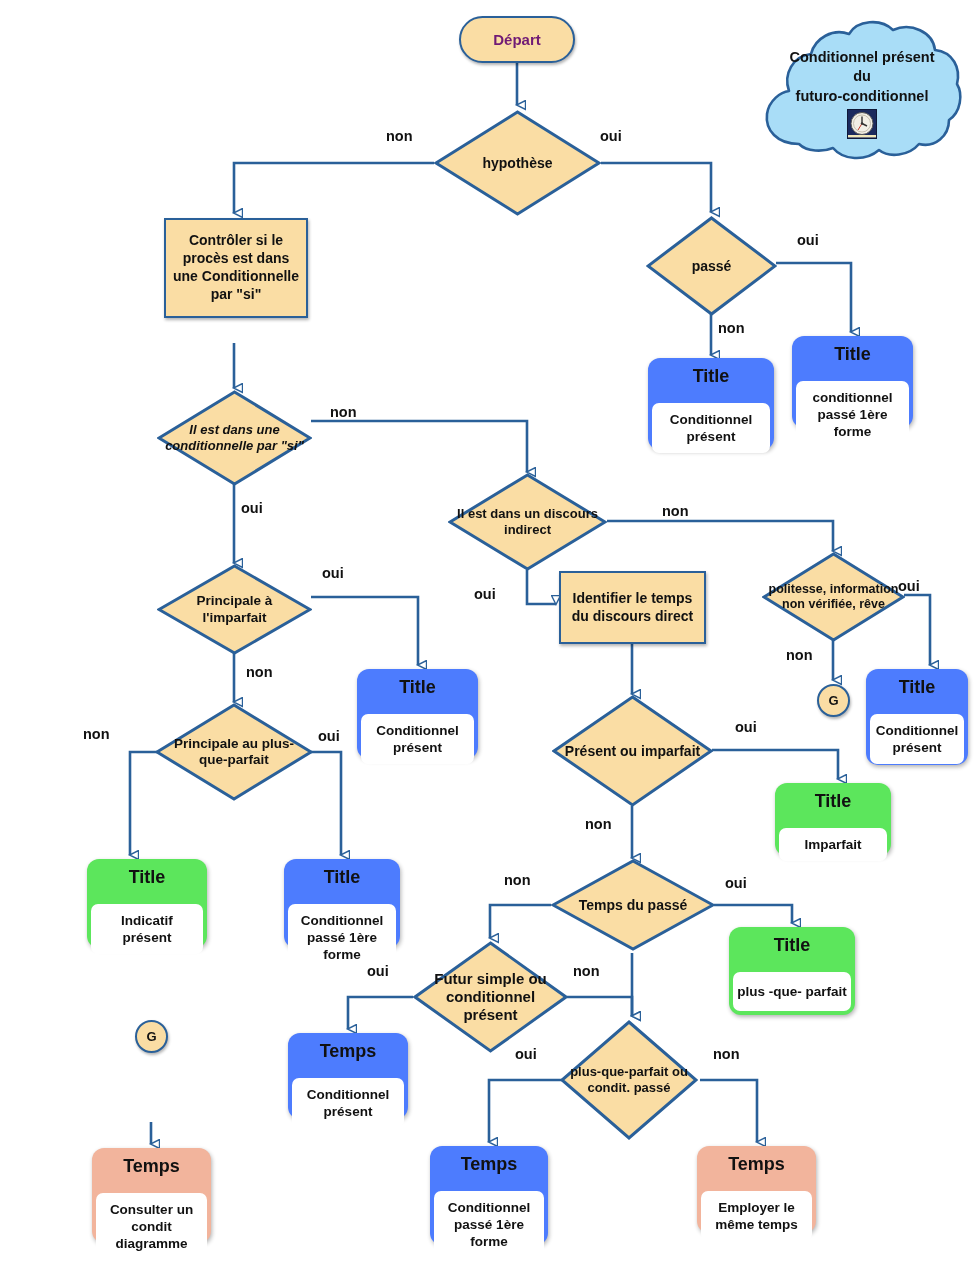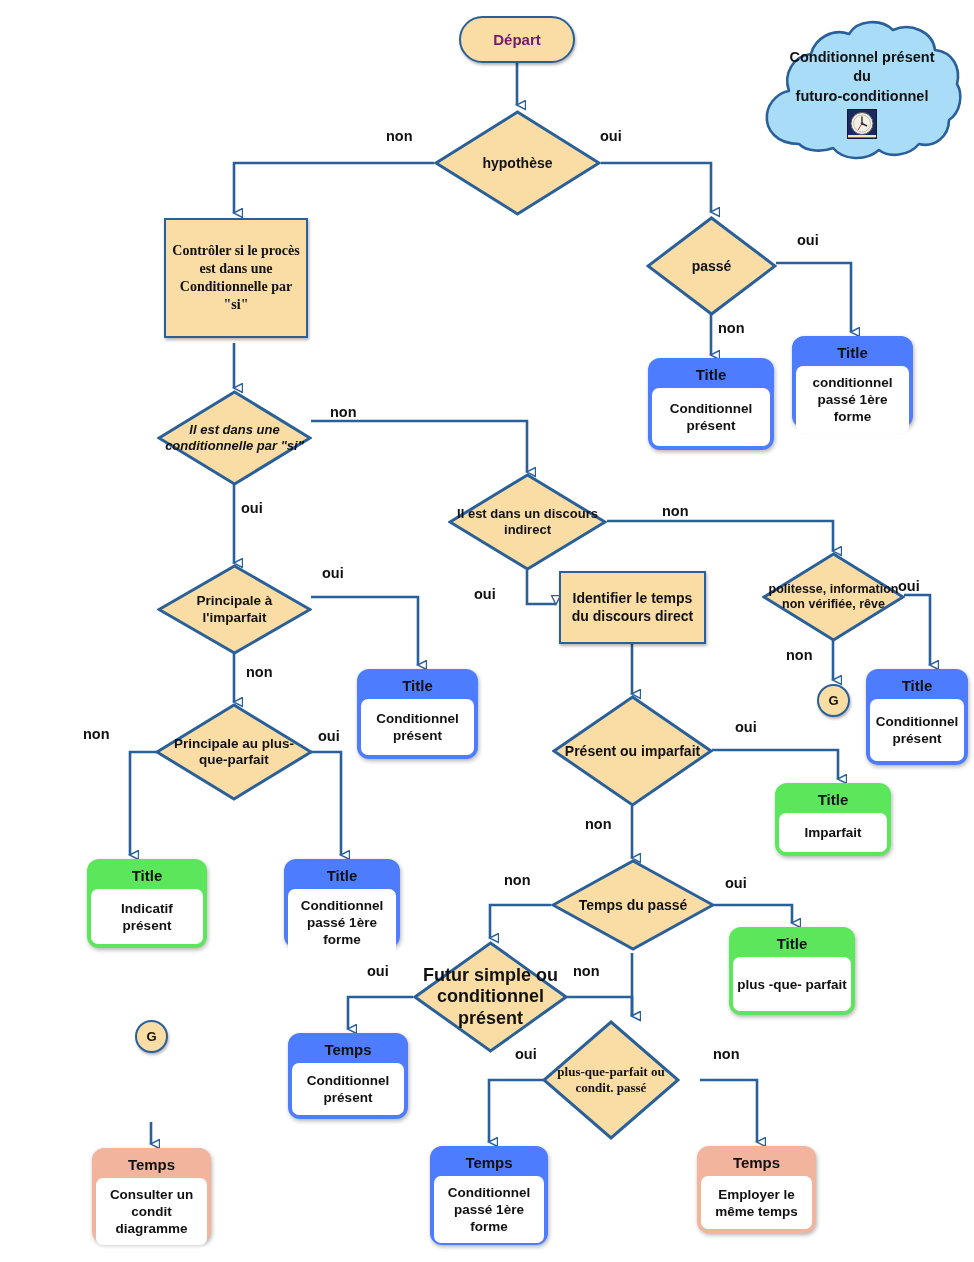--- a/index.html
+++ b/index.html
@@ -35,22 +35,22 @@
     font-size:14px;color:#111;line-height:1.2;padding:0 6px;
   }
 
   
   .card{
     border-radius:12px;padding:4px;
     box-shadow:1px 2px 4px rgba(0,0,0,.30);
     display:flex;flex-direction:column;
   }
   .card .chead{
-    text-align:center;font-weight:bold;font-size:15px;color:#111;
-    padding:4px 2px 5px;
+    text-align:center;font-weight:bold;font-size:18px;color:#111;
+    padding:4px 2px 16px;
   }
   .card .cbody{
     background:#ffffff;border-radius:7px;flex:1;
     display:flex;align-items:center;justify-content:center;
     text-align:center;font-weight:bold;font-size:13.5px;color:#111;
     line-height:1.26;padding:8px 4px;
   }
   .card.blue{background:#4d7cfe;}
   .card.green{background:#5ce65c;}
   .card.salmon{background:#f2b49c;}
@@ -180,21 +180,21 @@
     <span>Départ</span>
   </div>
 
   <div class="node dec" style="left:434px;top:110px;width:167px;height:106px;">
     <svg class="dshape" viewBox="0 0 167 106" preserveAspectRatio="none">
       <polygon points="83.5,2 165,53 83.5,104 2,53" fill="#fadda4" stroke="#2a6099" stroke-width="3" vector-effect="non-scaling-stroke"></polygon>
     </svg>
     <div class="dlabel">hypothèse</div>
   </div>
 
-  <div class="node proc" style="left:164px;top:218px;width:144px;height:120px;font-family:Liberation Serif, serif;">
+  <div class="node proc" style="left:164px;top:218px;width:144px;height:100px;">
     <span>Contrôler si le procès est dans une Conditionnelle par "si"</span>
   </div>
 
   <div class="node dec" style="left:646px;top:216px;width:131px;height:100px;">
     <svg class="dshape" viewBox="0 0 131 100" preserveAspectRatio="none">
       <polygon points="65.5,2 129,50 65.5,98 2,50" fill="#fadda4" stroke="#2a6099" stroke-width="3" vector-effect="non-scaling-stroke"></polygon>
     </svg>
     <div class="dlabel">passé</div>
   </div>
 
@@ -292,29 +292,29 @@
 
   <div class="node card green" style="left:729px;top:927px;width:126px;height:88px;">
     <div class="chead">Title</div>
     <div class="cbody">plus -que- parfait</div>
   </div>
 
   <div class="node dec" style="left:413px;top:941px;width:155px;height:112px;">
     <svg class="dshape" viewBox="0 0 155 112" preserveAspectRatio="none">
       <polygon points="77.5,2 153,56 77.5,110 2,56" fill="#fadda4" stroke="#2a6099" stroke-width="3" vector-effect="non-scaling-stroke"></polygon>
     </svg>
-    <div class="dlabel" style="font-size:18px;text-align:center;">Futur simple ou conditionnel présent</div>
+    <div class="dlabel" style="font-size:15px;text-align:center;">Futur simple ou conditionnel présent</div>
   </div>
 
   <div class="node card blue" style="left:288px;top:1033px;width:120px;height:86px;">
     <div class="chead">Temps</div>
     <div class="cbody">Conditionnel présent</div>
   </div>
 
-  <div class="node dec" style="left:542px;top:1020px;width:138px;height:120px;font-family:Liberation Serif, serif;">
+  <div class="node dec" style="left:560px;top:1020px;width:138px;height:120px;">
     <svg class="dshape" viewBox="0 0 138 120" preserveAspectRatio="none">
       <polygon points="69,2 136,60 69,118 2,60" fill="#fadda4" stroke="#2a6099" stroke-width="3" vector-effect="non-scaling-stroke"></polygon>
     </svg>
     <div class="dlabel" style="font-size:13px;">plus-que-parfait ou condit. passé</div>
   </div>
 
   <div class="node card blue" style="left:430px;top:1146px;width:118px;height:99px;">
     <div class="chead">Temps</div>
     <div class="cbody">Conditionnel passé 1ère forme</div>
   </div>

